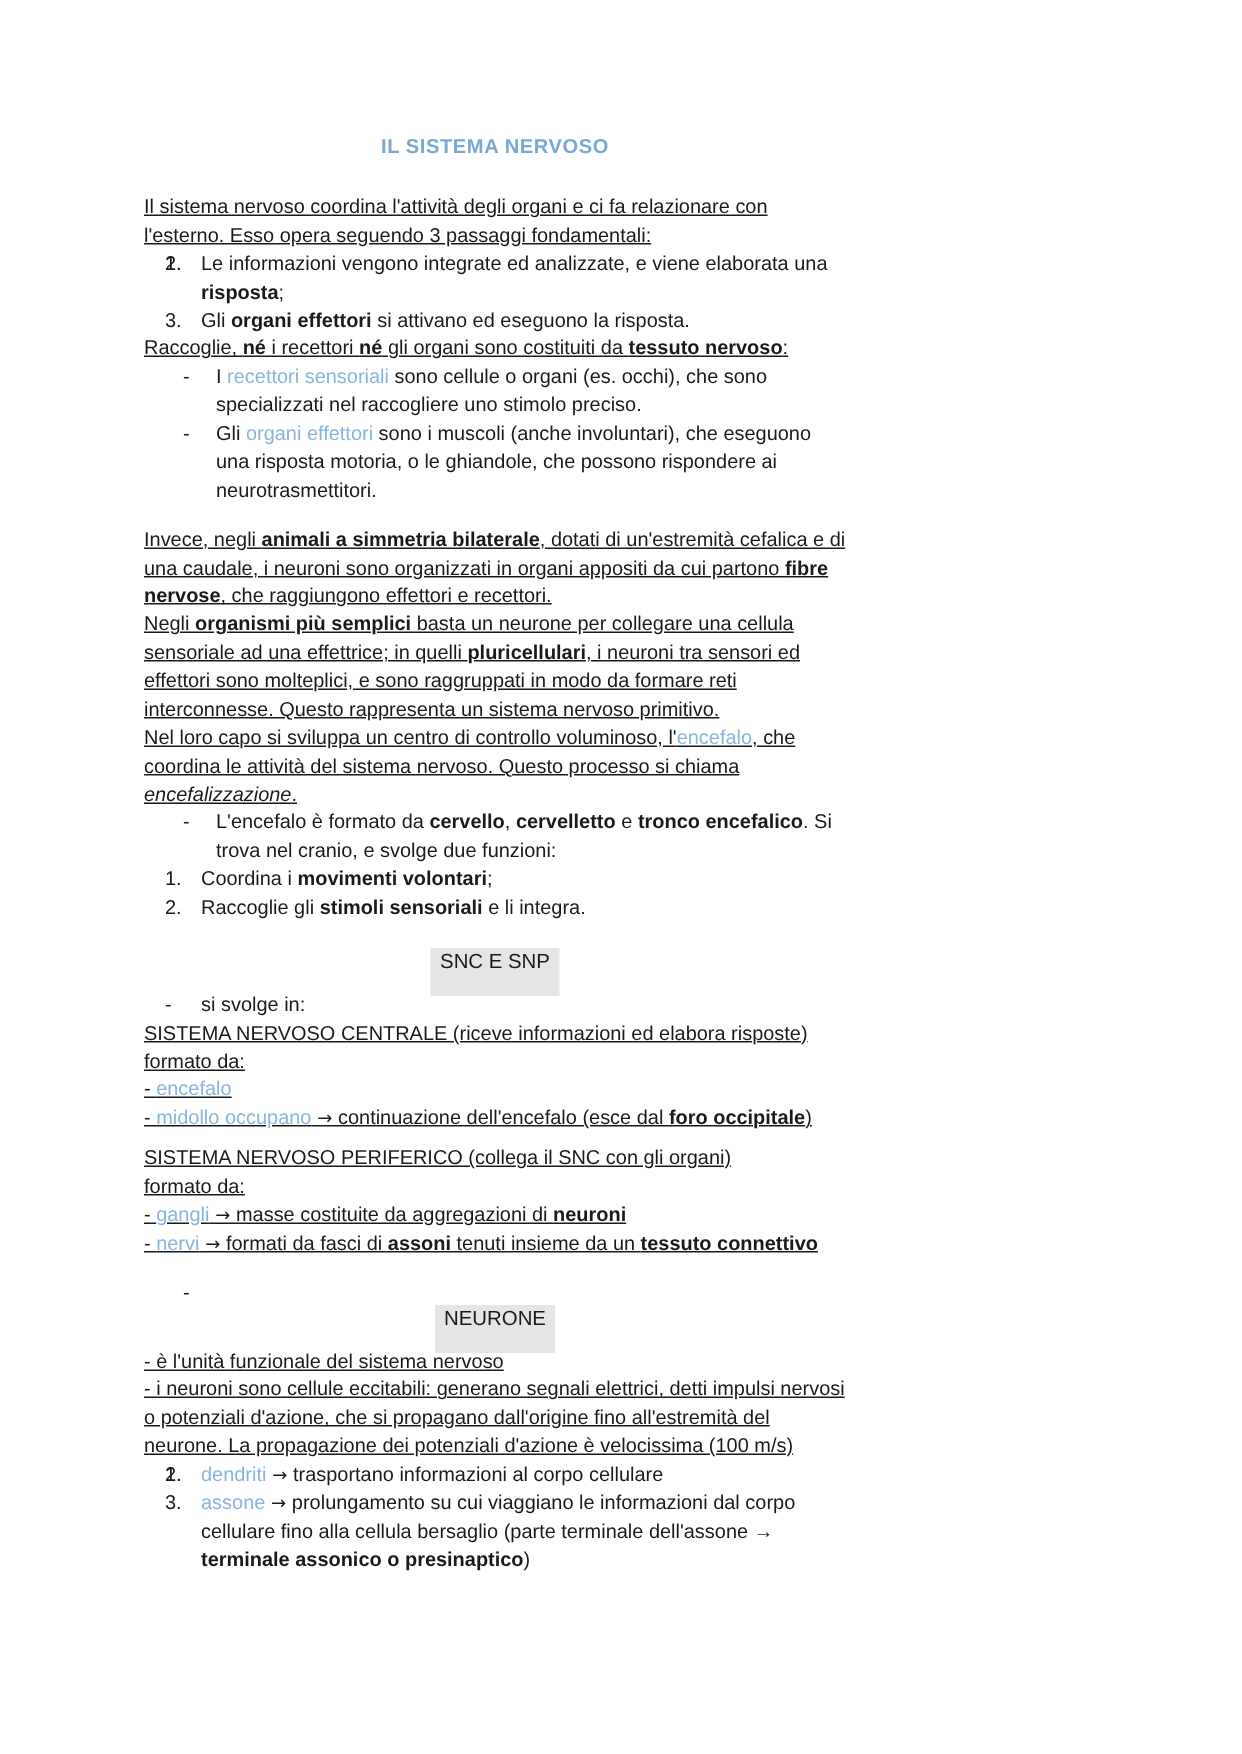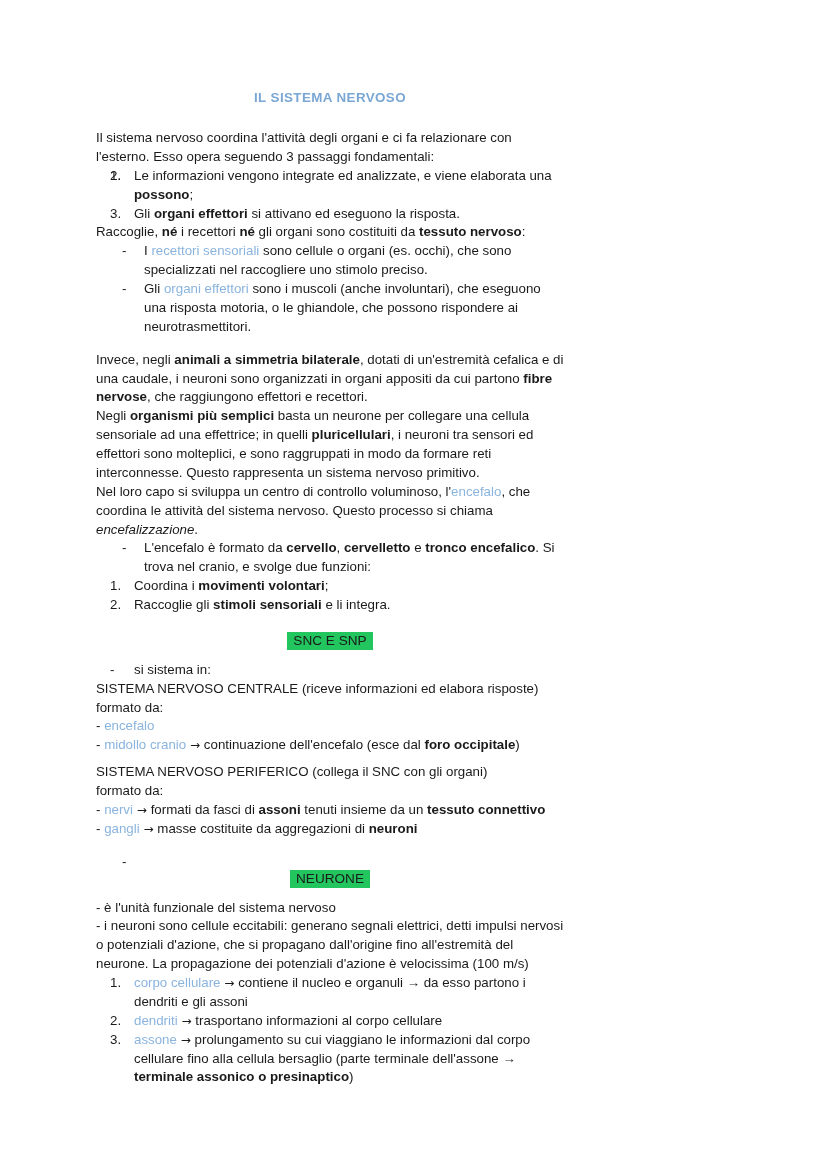--- a/index.html
+++ b/index.html
@@ -26,20 +26,21 @@
     text-align: center;
     color: #7aa7d4;
     font-weight: bold;
     font-size: 13.4px;
     letter-spacing: 0.4px;
     margin: 0 0 22px 0;
   }
   p.para {
     margin: 0;
     padding: 0;
+    text-decoration: underline;
   }
   .blue {
     color: #8ab4de;
   }
   .bold {
     font-weight: bold;
   }
   .ital {
     font-style: italic;
   }
@@ -66,22 +67,22 @@
   ul.dash.indent2 > li > .mk {
     left: 26px;
   }
   .gap-sm { height: 8px; }
   .gap-md { height: 14px; }
   .section-head {
     text-align: center;
     margin: 16px 0 10px 0;
   }
   .section-head span {
-    background: #22c55e;
-    padding: 1px 6px 2px 6px;
+    background: #e5e5e5;
+    padding: 1px 6px 16px 6px;
     font-size: 13.6px;
     color: #1a1a1a;
   }
   .arrow {
     font-family: "DejaVu Sans", sans-serif;
     font-size: 12px;
   }
 </style>
 </head>
 <body>
@@ -91,21 +92,21 @@
   <div class="doc-title">IL SISTEMA NERVOSO</div>
 
   <p class="para">Il sistema nervoso coordina l'attività degli organi e ci fa relazionare con l'esterno. Esso opera seguendo 3 passaggi fondamentali:</p>
 
   <ol class="num">
     <li>
       <span class="mk">1.</span>
     </li>
     <li>
       <span class="mk">2.</span>
-      <span><span>Le informazioni vengono integrate ed analizzate, e viene elaborata una </span><span class="bold">possono</span><span>;</span></span>
+      <span><span>Le informazioni vengono integrate ed analizzate, e viene elaborata una </span><span class="bold">risposta</span><span>;</span></span>
     </li>
     <li>
       <span class="mk">3.</span>
       <span><span>Gli </span><span class="bold">organi effettori</span><span> si attivano ed eseguono la risposta.</span></span>
     </li>
   </ol>
 
 
   <p class="para"><span>Raccoglie, </span><span class="bold">né</span><span> i recettori </span><span class="bold">né</span><span> gli organi sono costituiti da </span><span class="bold">tessuto nervoso</span><span>:</span></p>
 
@@ -146,59 +147,58 @@
     </li>
   </ol>
 
   <div class="section-head">
     <span>SNC E SNP</span>
   </div>
 
   <ul class="dash">
     <li>
       <span class="mk">-</span>
-      <span>si sistema in:</span>
+      <span>si svolge in:</span>
     </li>
   </ul>
 
   <p class="para">SISTEMA NERVOSO CENTRALE (riceve informazioni ed elabora risposte)</p>
   <p class="para">formato da:</p>
 
   <p class="para"><span>- </span><span class="blue">encefalo</span></p>
 
-  <p class="para"><span>- </span><span class="blue">midollo cranio</span><span class="arrow"> → </span><span>continuazione dell'encefalo (esce dal </span><span class="bold">foro occipitale</span><span>)</span></p>
+  <p class="para"><span>- </span><span class="blue">midollo occupano</span><span class="arrow"> → </span><span>continuazione dell'encefalo (esce dal </span><span class="bold">foro occipitale</span><span>)</span></p>
 
   <div class="gap-sm"></div>
 
   <p class="para">SISTEMA NERVOSO PERIFERICO (collega il SNC con gli organi)</p>
   <p class="para">formato da:</p>
 
+  <p class="para"><span>- </span><span class="blue">gangli</span><span class="arrow"> → </span><span>masse costituite da aggregazioni di </span><span class="bold">neuroni</span></p>
+
   <p class="para"><span>- </span><span class="blue">nervi</span><span class="arrow"> → </span><span>formati da fasci di </span><span class="bold">assoni</span><span> tenuti insieme da un </span><span class="bold">tessuto connettivo</span></p>
-
-  <p class="para"><span>- </span><span class="blue">gangli</span><span class="arrow"> → </span><span>masse costituite da aggregazioni di </span><span class="bold">neuroni</span></p>
 
   <div class="gap-md"></div>
 
   <ul class="dash indent2">
     <li>
       <span class="mk">-</span>
     </li>
   </ul>
 
   <div class="section-head">
     <span>NEURONE</span>
   </div>
 
   <p class="para">- è l'unità funzionale del sistema nervoso</p>
   <p class="para">- i neuroni sono cellule eccitabili: generano segnali elettrici, detti impulsi nervosi o potenziali d'azione, che si propagano dall'origine fino all'estremità del neurone. La propagazione dei potenziali d'azione è velocissima (100 m/s)</p>
 
   <ol class="num">
     <li>
       <span class="mk">1.</span>
-      <span><span class="blue">corpo cellulare</span><span class="arrow"> → </span><span>contiene il nucleo e organuli → da esso partono i dendriti e gli assoni</span></span>
     </li>
     <li>
       <span class="mk">2.</span>
       <span><span class="blue">dendriti</span><span class="arrow"> → </span><span>trasportano informazioni al corpo cellulare</span></span>
     </li>
     <li>
       <span class="mk">3.</span>
       <span><span class="blue">assone</span><span class="arrow"> → </span><span>prolungamento su cui viaggiano le informazioni dal corpo cellulare fino alla cellula bersaglio (parte terminale dell'assone → </span><span class="bold">terminale assonico o presinaptico</span><span>)</span></span>
     </li>
   </ol>

